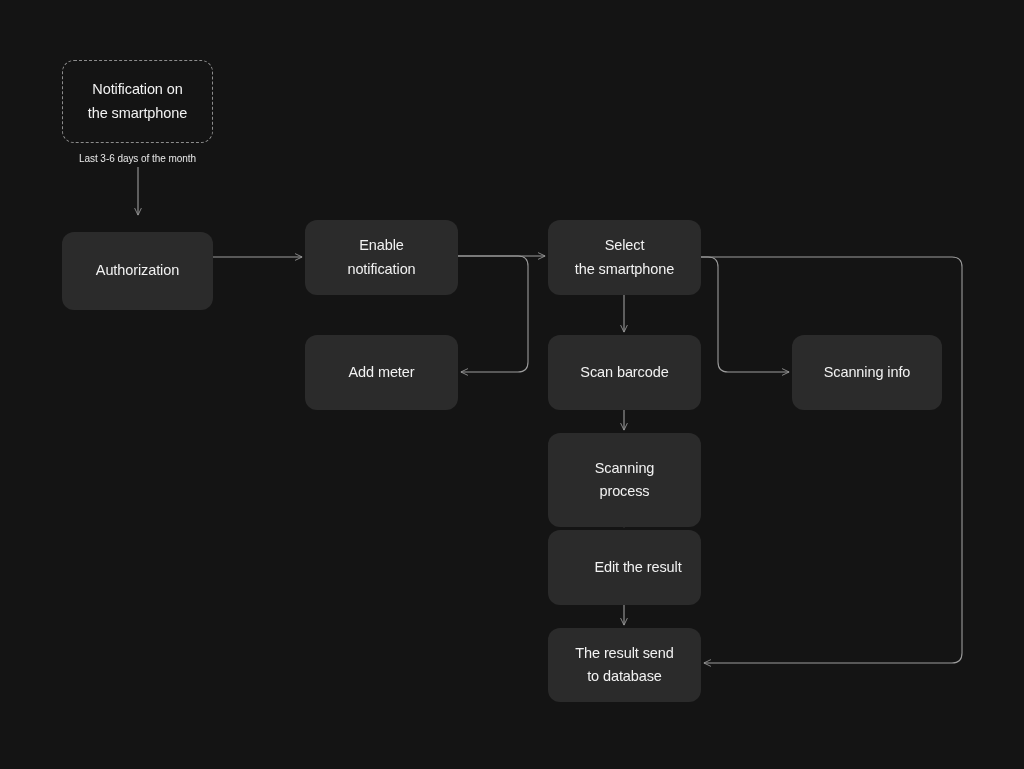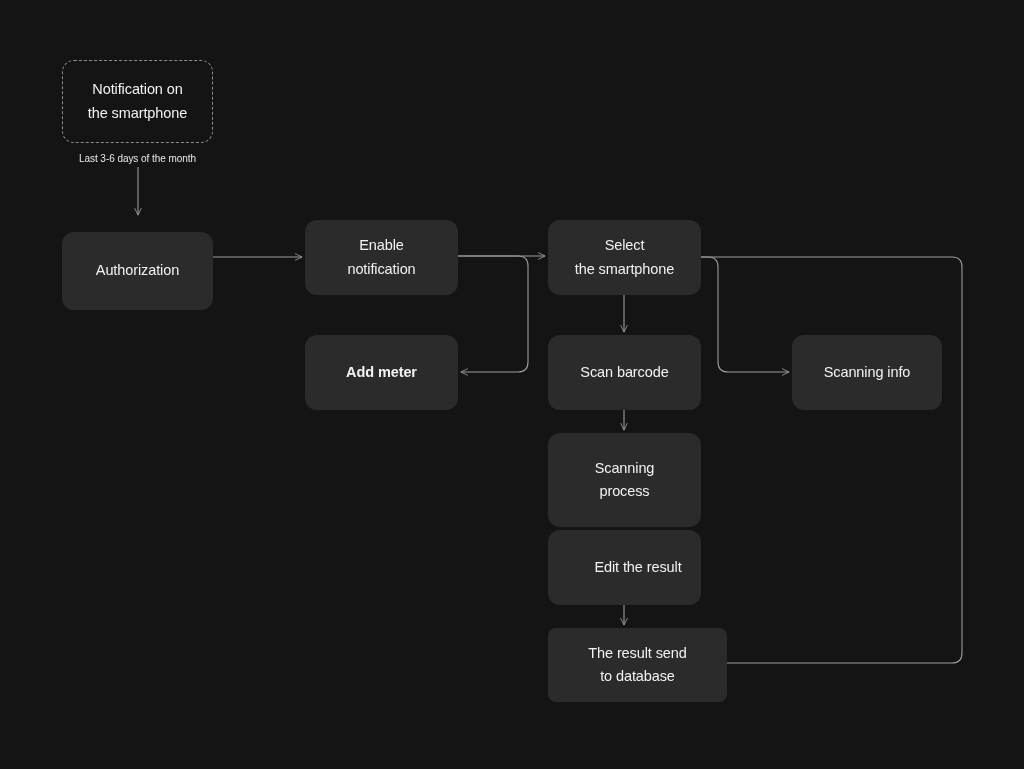--- a/index.html
+++ b/index.html
@@ -115,21 +115,21 @@
     </div>
   </div>
 
   <div class="node" style="left:548px; top:220px; width:153px; height:75px;">
     <div>
       <div>Select</div>
       <div>the smartphone</div>
     </div>
   </div>
 
-  <div class="node" style="left:305px; top:335px; width:153px; height:75px;font-weight:bold;">
+  <div class="node" style="left:305px; top:335px; width:153px; height:75px;">
     <div>
       <div>Add meter</div>
     </div>
   </div>
 
   <div class="node" style="left:548px; top:335px; width:153px; height:75px;">
     <div>
       <div>Scan barcode</div>
     </div>
   </div>
@@ -146,20 +146,20 @@
       <div>process</div>
     </div>
   </div>
 
   <div class="node" style="left:548px; top:530px; width:153px; height:75px;padding-left:37px;">
     <div>
       <div>Edit the result</div>
     </div>
   </div>
 
-  <div class="node" style="left:548px; top:628px; width:179px; height:74px;border-radius:8px;">
+  <div class="node" style="left:548px; top:628px; width:153px; height:74px;">
     <div>
       <div>The result send</div>
       <div>to database</div>
     </div>
   </div>
 
 </div>
 
 </body></html>

